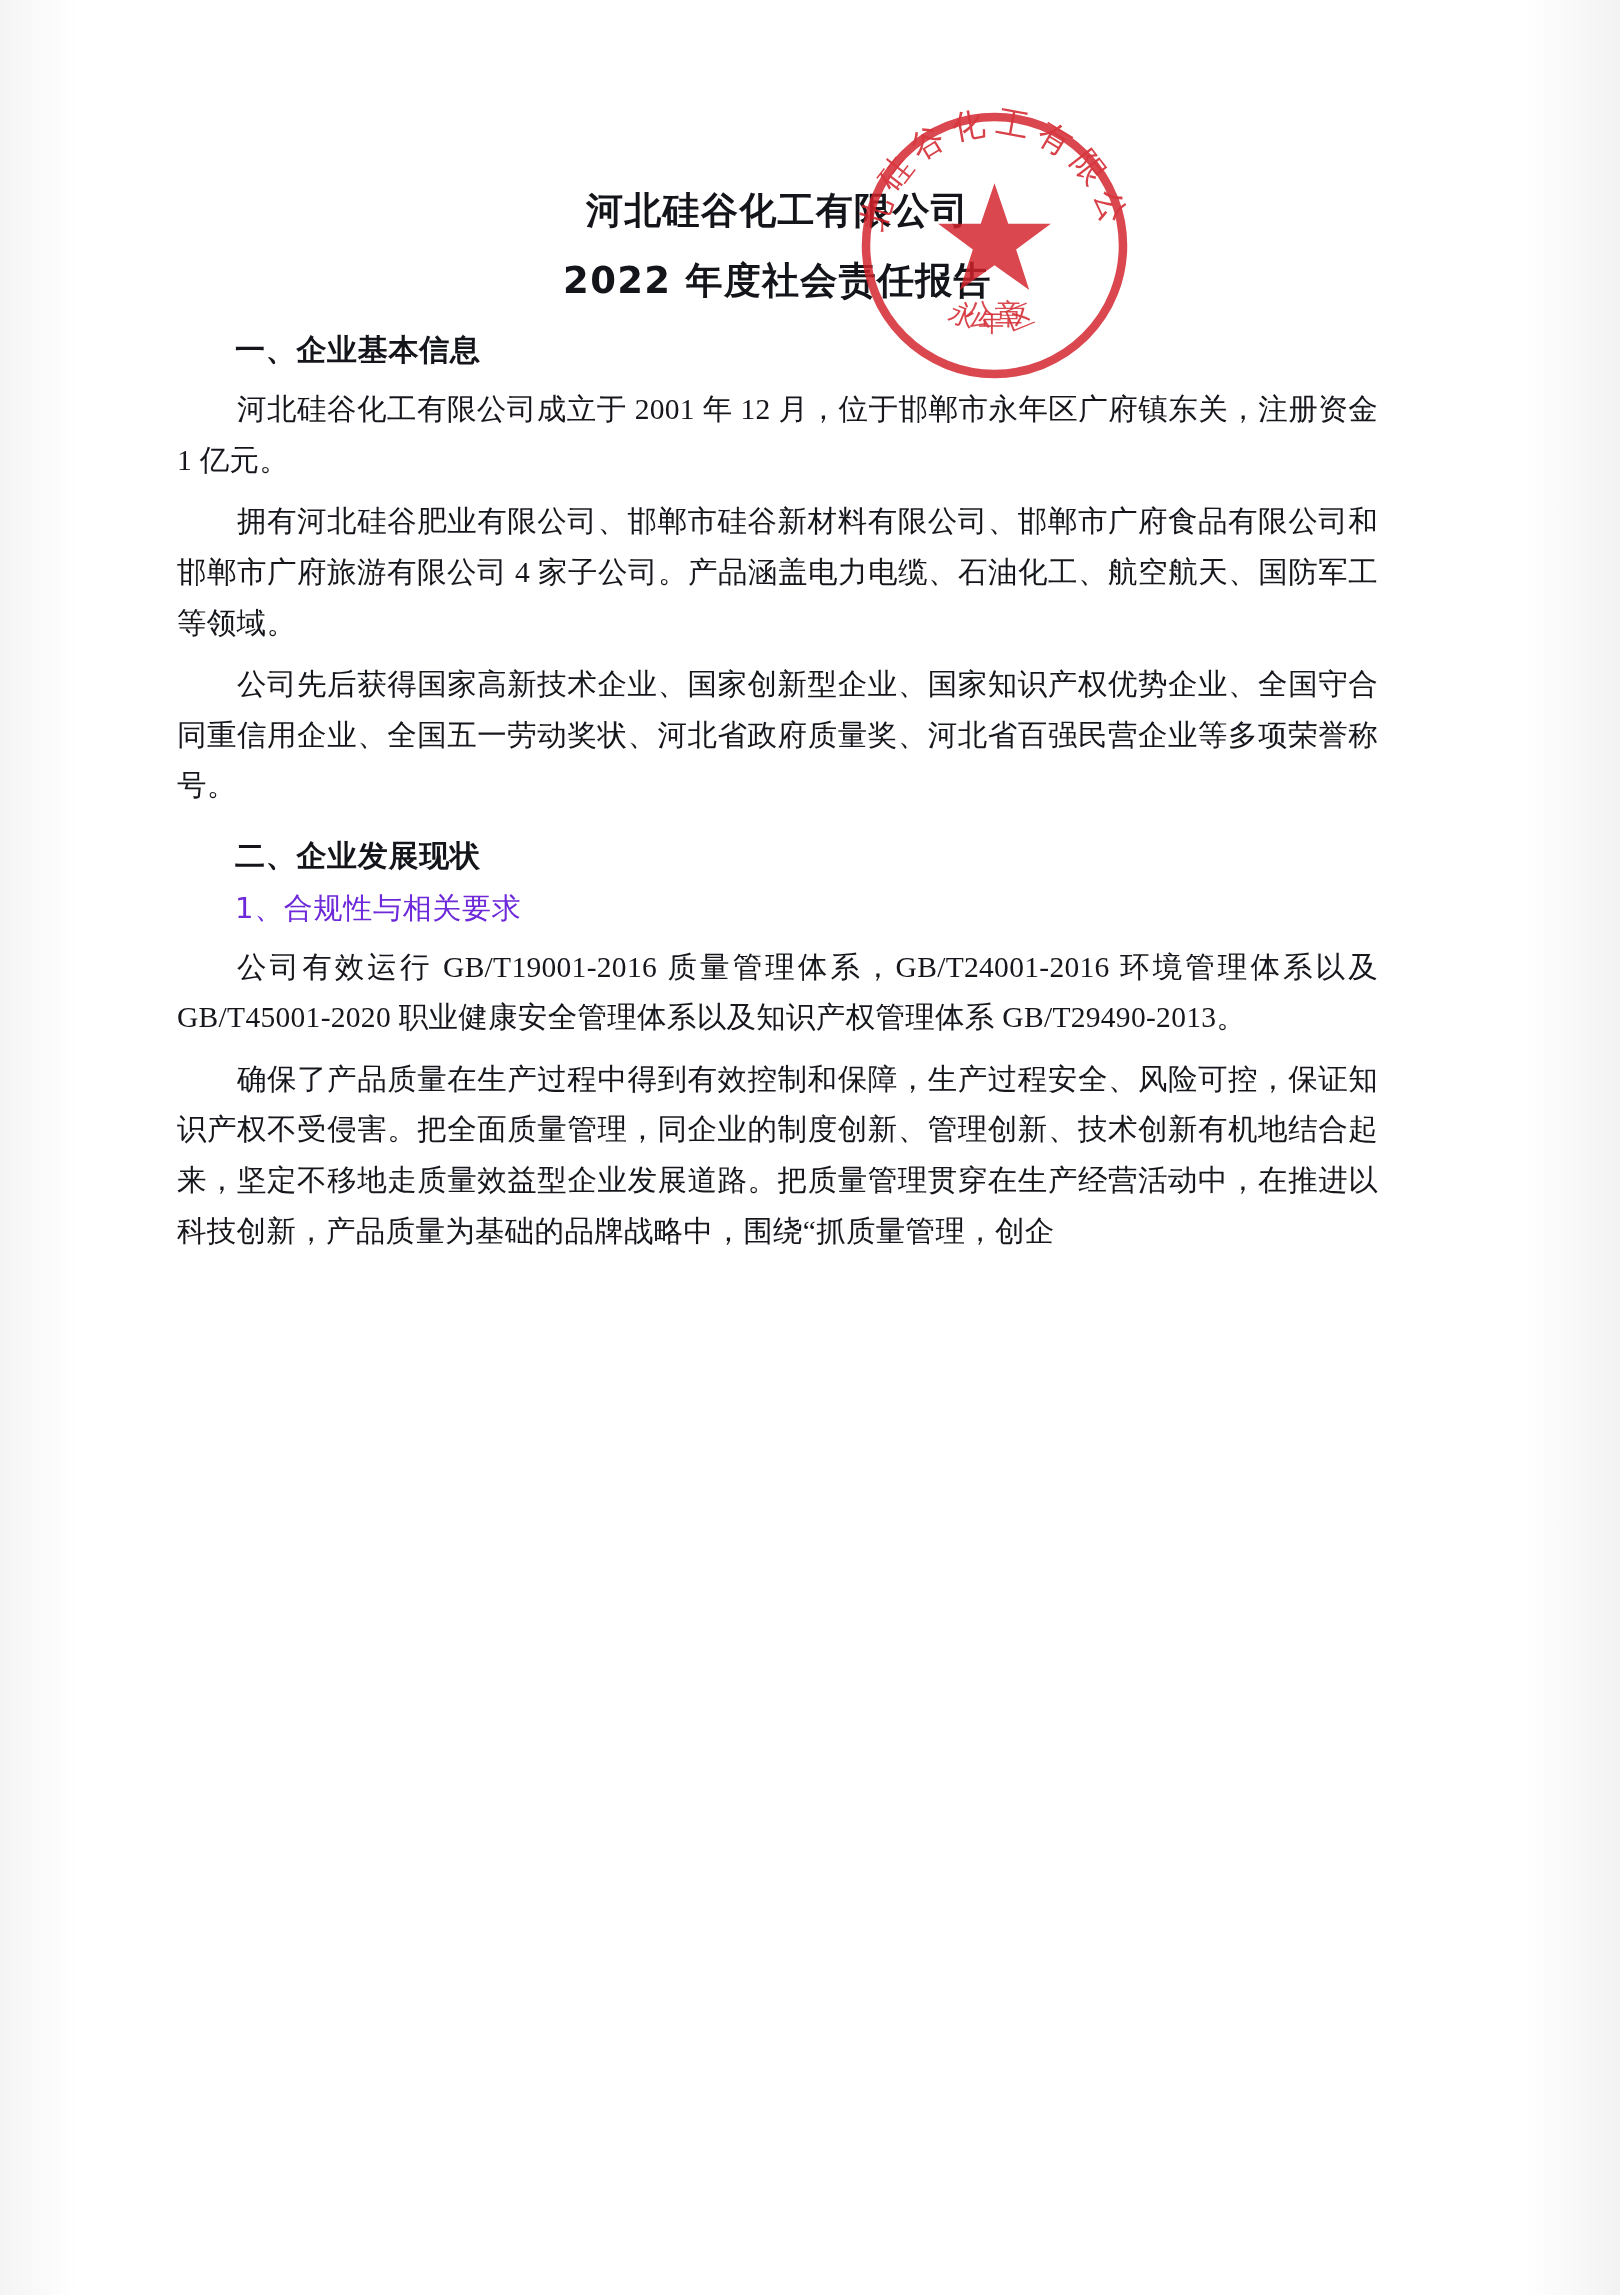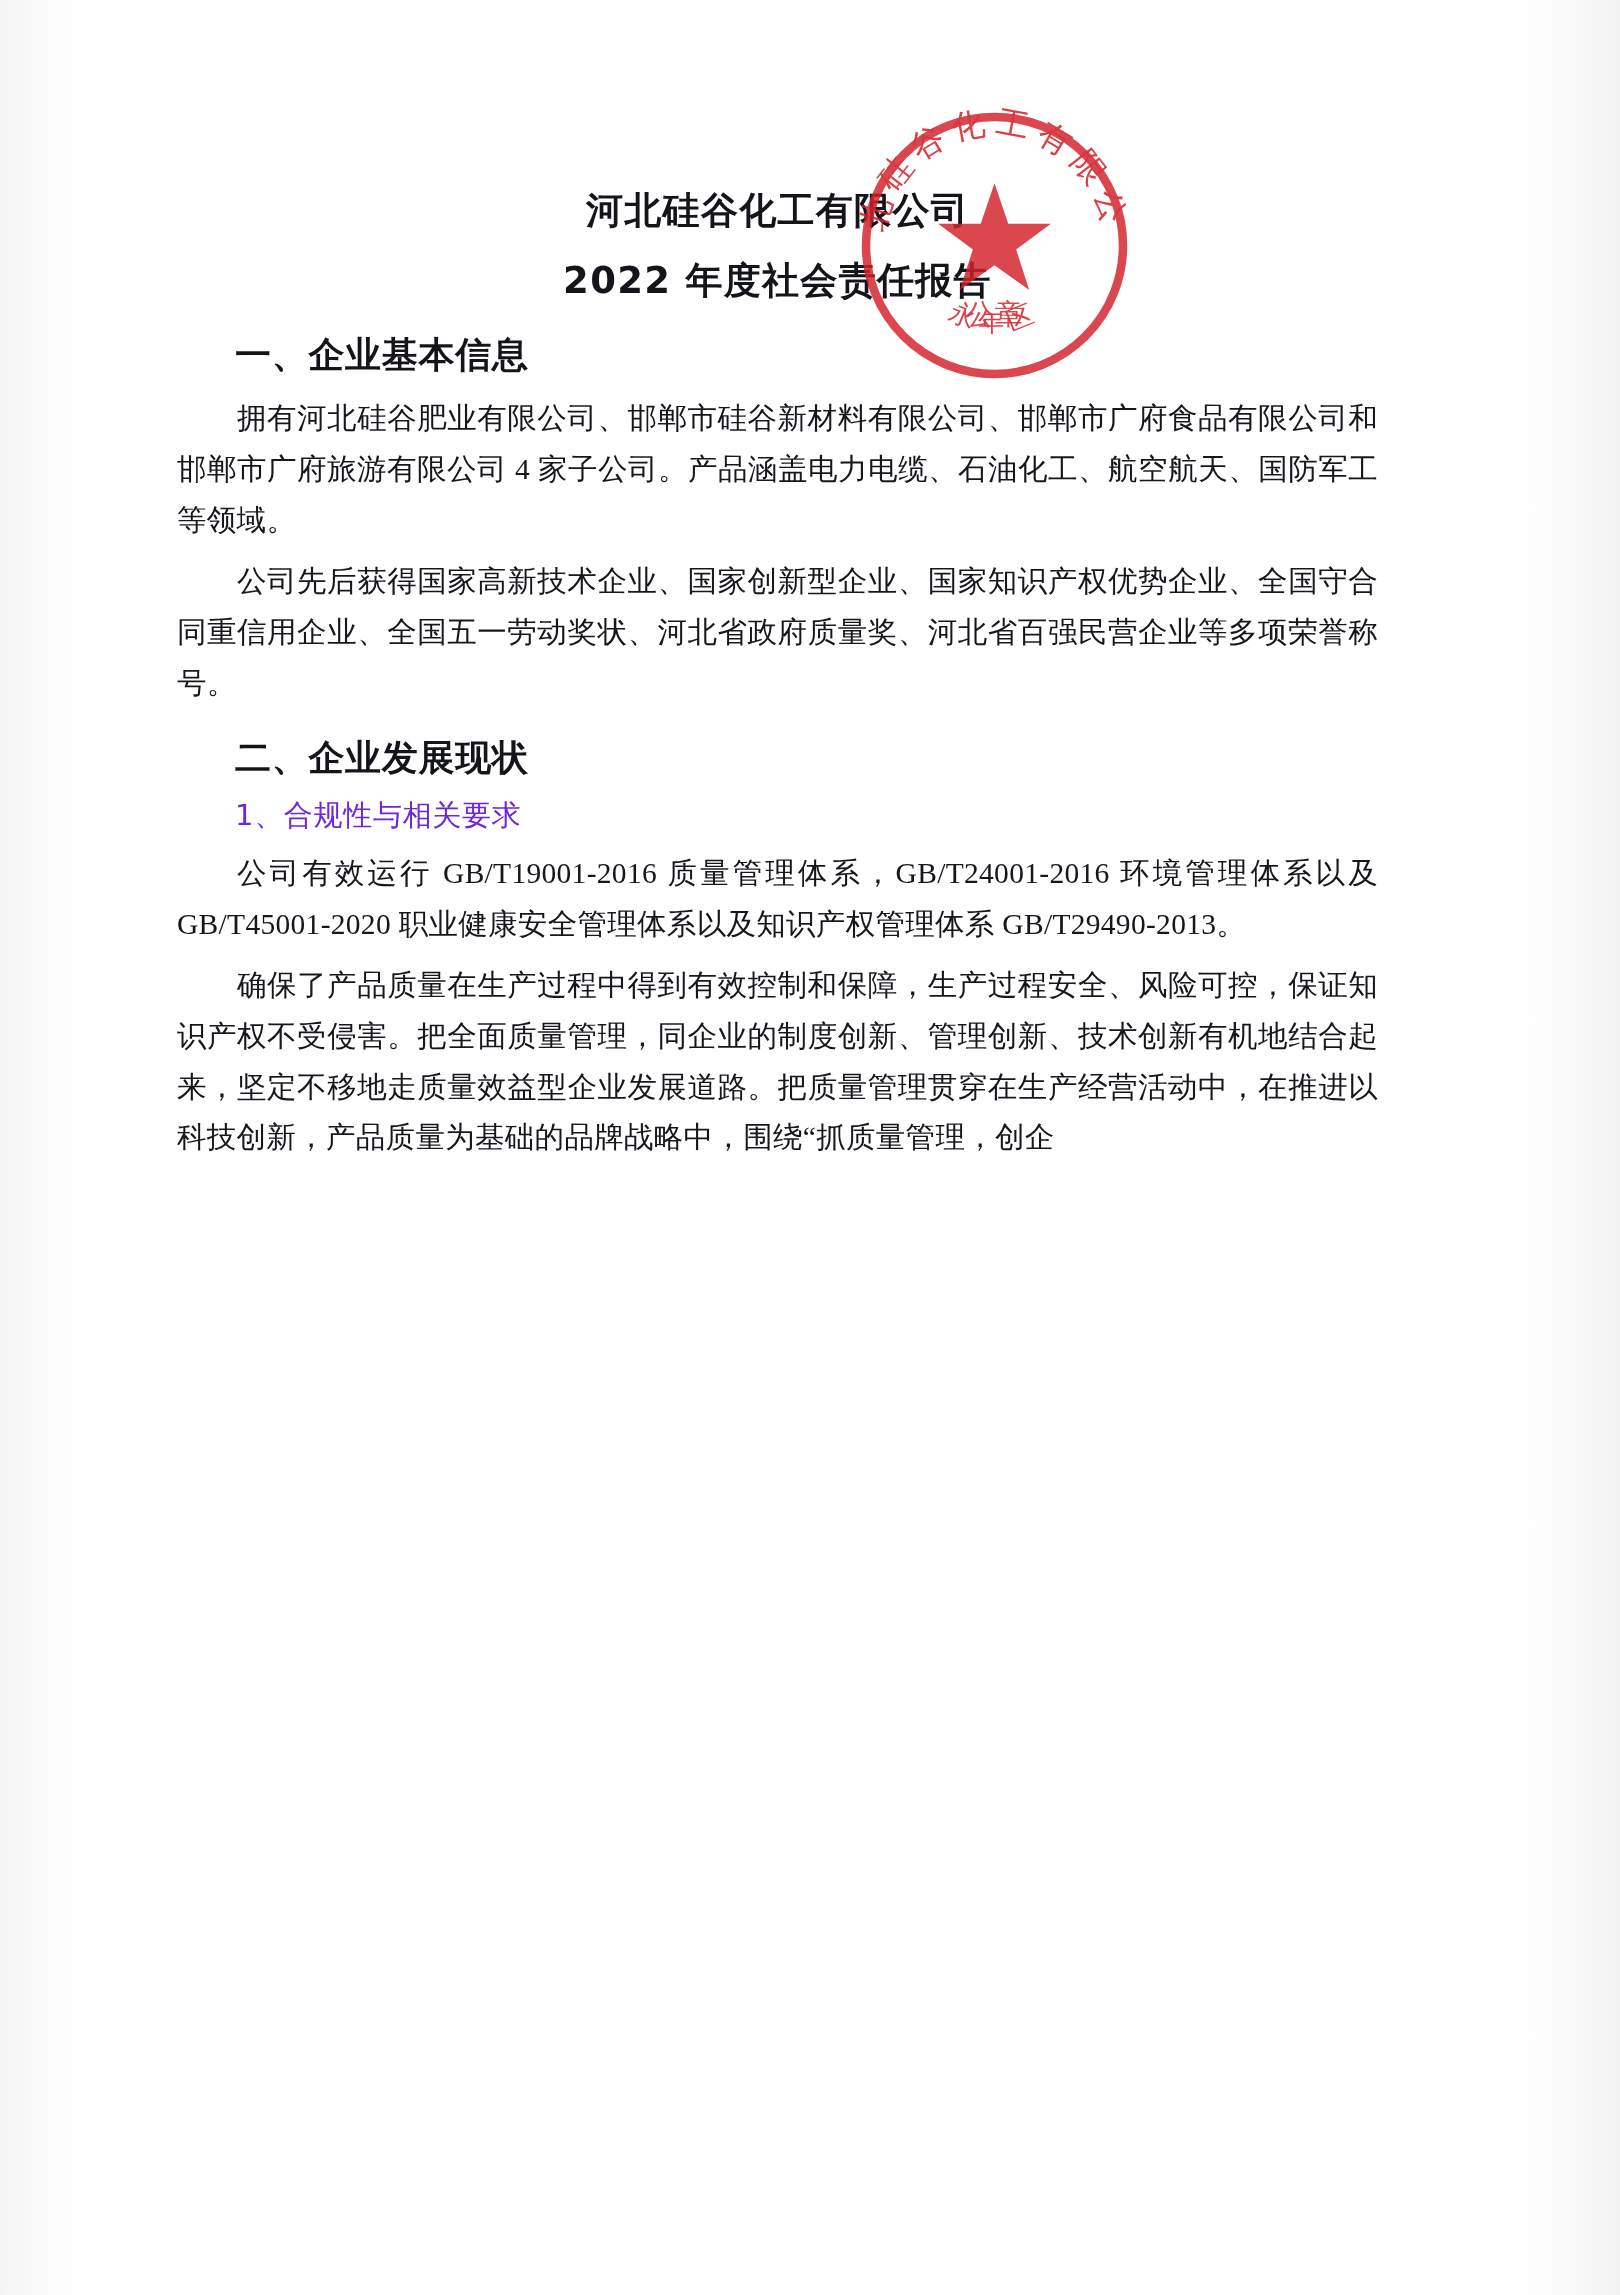--- a/index.html
+++ b/index.html
@@ -54,21 +54,21 @@
     letter-spacing: 1.3px;
   }
   .doc-title .line2 {
     display: block;
     margin-top: 22px;
   }
 
   .section-head {
     font-family: "DejaVu Sans", sans-serif;
     font-weight: bold;
-    font-size: 36px;
+    font-size: 30px;
     line-height: 1.55;
     color: #14151a;
     margin-top: 22px;
     text-indent: 58px;
     letter-spacing: 0.7px;
   }
 
   .sub-head {
     font-family: "DejaVu Sans", sans-serif;
     font-size: 29px;
@@ -127,20 +127,21 @@
   </div>
 
   <div class="content">
 
     <div class="doc-title">
       <span>河北硅谷化工有限公司</span>
       <span class="line2">2022 年度社会责任报告</span>
     </div>
 
     <div class="section-head">一、企业基本信息</div>
+    <p class="body-par">河北硅谷化工有限公司成立于 2001 年 12 月，位于邯郸市永年区广府镇东关，注册资金 1 亿元。</p>
     <p class="body-par">拥有河北硅谷肥业有限公司、邯郸市硅谷新材料有限公司、邯郸市广府食品有限公司和邯郸市广府旅游有限公司 4 家子公司。产品涵盖电力电缆、石油化工、航空航天、国防军工等领域。</p>
     <p class="body-par">公司先后获得国家高新技术企业、国家创新型企业、国家知识产权优势企业、全国守合同重信用企业、全国五一劳动奖状、河北省政府质量奖、河北省百强民营企业等多项荣誉称号。</p>
 
     <div class="section-head">二、企业发展现状</div>
     <div class="sub-head">1、合规性与相关要求</div>
     <p class="body-par">公司有效运行 GB/T19001-2016 质量管理体系，GB/T24001-2016 环境管理体系以及 GB/T45001-2020 职业健康安全管理体系以及知识产权管理体系 GB/T29490-2013。</p>
     <p class="body-par">确保了产品质量在生产过程中得到有效控制和保障，生产过程安全、风险可控，保证知识产权不受侵害。把全面质量管理，同企业的制度创新、管理创新、技术创新有机地结合起来，坚定不移地走质量效益型企业发展道路。把质量管理贯穿在生产经营活动中，在推进以科技创新，产品质量为基础的品牌战略中，围绕“抓质量管理，创企</p>
 
   </div>
 </div>

